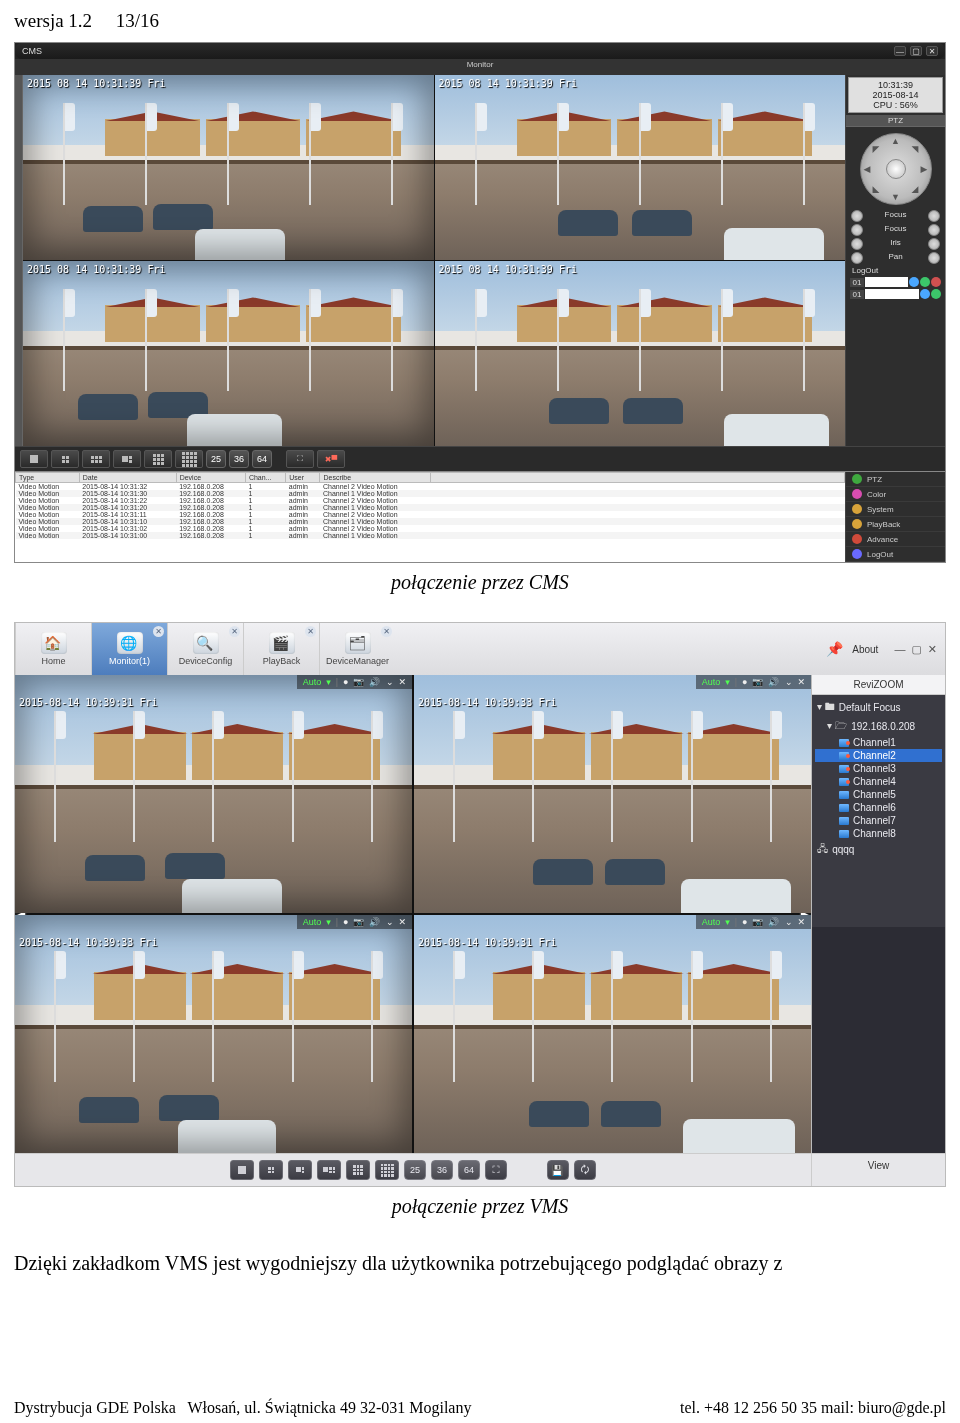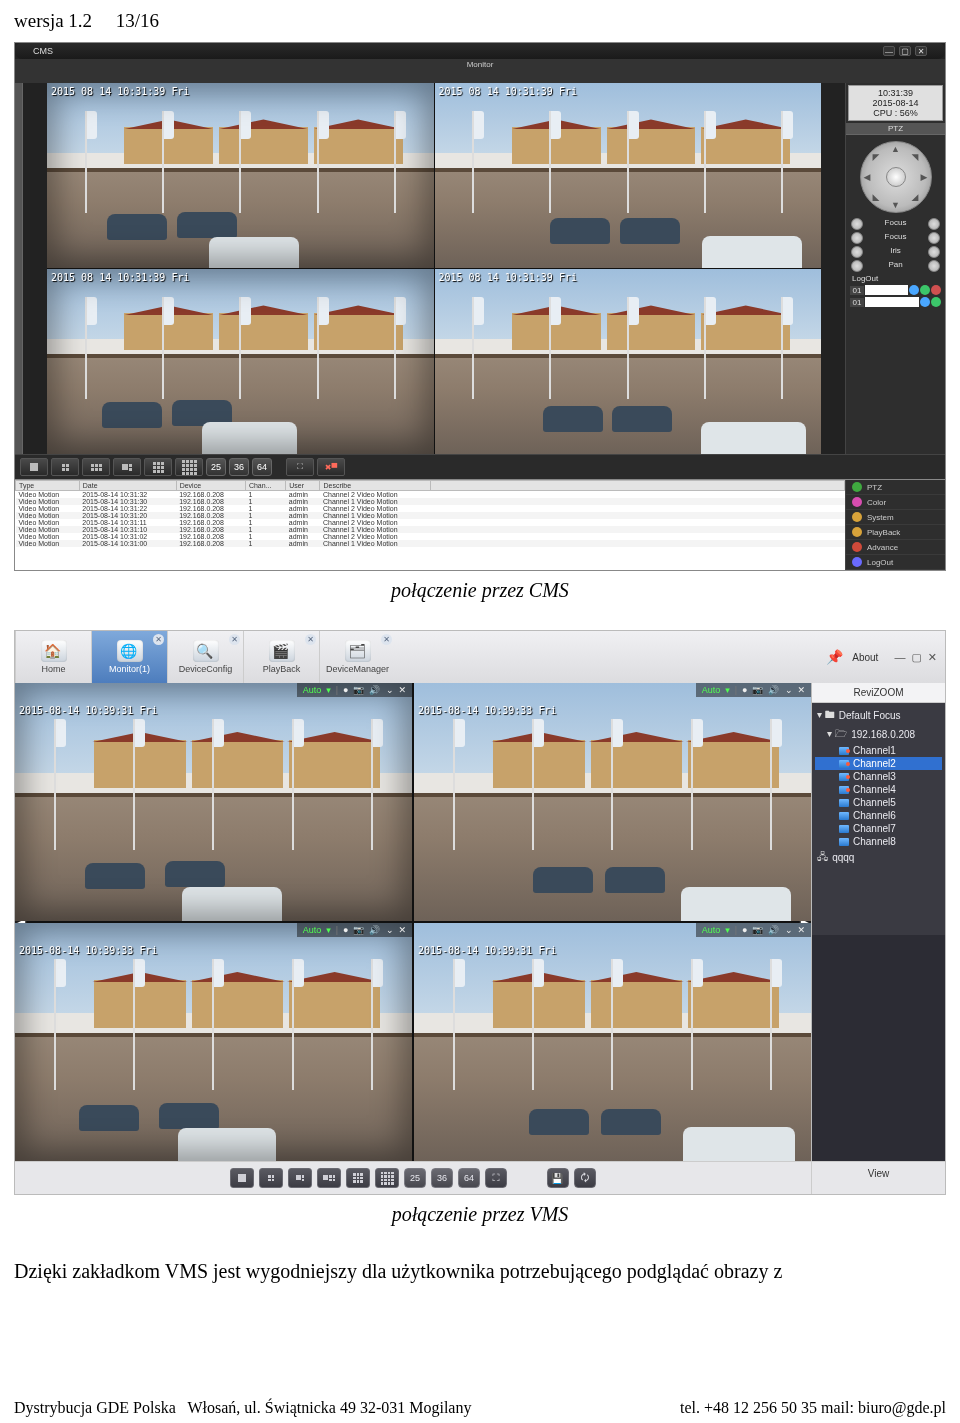--- a/index.html
+++ b/index.html
@@ -4,25 +4,25 @@
 <style>
   * { box-sizing: border-box; margin: 0; padding: 0; }
   body { width: 960px; height: 1423px; font-family: "Times New Roman", serif; background: #fff; color: #000; font-size: 19px; position: relative; }
   .page-header { display: flex; justify-content: space-between; padding: 10px 14px 4px; font-size: 19px; }
   .caption { font-style: italic; font-family: "Times New Roman", serif; text-align: center; margin: 8px 0 28px; font-size: 20px; }
   .body-text { font-size: 20px; padding: 4px 14px 8px; text-align: justify; line-height: 1.35; }
   .footer { position: absolute; bottom: 6px; left: 0; right: 0; display: flex; justify-content: space-between; padding: 0 14px; font-size: 16px; }
 
   
   .cms { width: 932px; margin: 6px auto 0; background: #222; border: 1px solid #888; font-family: Arial, sans-serif; font-size: 9px; color: #ddd; position: relative; }
-  .cms-title { background: linear-gradient(#2a2a2a,#1a1a1a); height: 16px; display: flex; align-items: center; justify-content: space-between; padding: 0 18px; border-radius: 7px; }
+  .cms-title { background: linear-gradient(#2a2a2a,#1a1a1a); height: 16px; display: flex; align-items: center; justify-content: space-between; padding: 0 7px; border-radius: 7px; }
   .win-btns { display: flex; gap: 4px; }
   .win-btn { width: 12px; height: 10px; background: #333; border: 1px solid #555; border-radius: 2px; display: flex; align-items: center; justify-content: center; font-size: 8px; cursor: pointer; }
-  .cms-monitor-bar { background: #333; height: 24px; text-align: center; line-height: 12px; font-size: 8px; color: #ccc; }
-  .cms-body { display: flex; gap: 24px; }
+  .cms-monitor-bar { background: #333; height: 16px; text-align: center; line-height: 12px; font-size: 8px; color: #ccc; }
+  .cms-body { display: flex; }
   .cms-left-bar { width: 8px; background: #555; border-right: 1px solid #666; }
   .cms-main { flex: 1; }
   .cms-grid { display: grid; grid-template-columns: 1fr 1fr; grid-template-rows: 185px 185px; gap: 1px; background: #111; }
   .feed { position: relative; overflow: hidden; }
   .feed-sky { position: absolute; top:0;left:0;right:0;height:42%; background: linear-gradient(#9fbedc,#c7d9e8); }
   .feed-ground { position: absolute; bottom:0;left:0;right:0;height:58%; background: linear-gradient(#9a8a7a 0%, #8d7c6c 40%, #6e6258 100%); }
   .feed-wall { position:absolute; top:38%; left:0; right:0; height:10%; background:#e8e6e2; border-bottom:4px solid #5b4a3a; }
   .feed-houses { position:absolute; top:24%; left:20%; right:8%; height:20%; display:flex; gap:6px; }
   .house { flex:1; background:#c7a26a; position:relative; }
   .house::before { content:""; position:absolute; top:-8px; left:-2px; right:-2px; height:10px; background:#8a3a2a; clip-path: polygon(0 100%,50% 0,100% 100%); }

